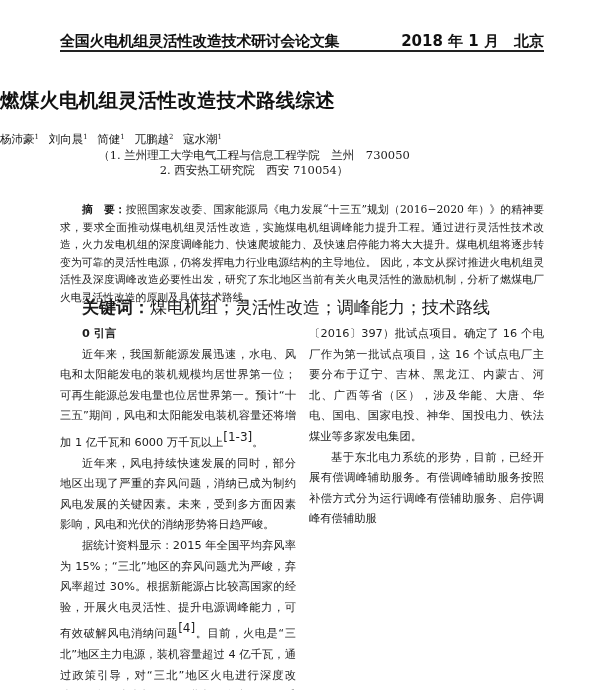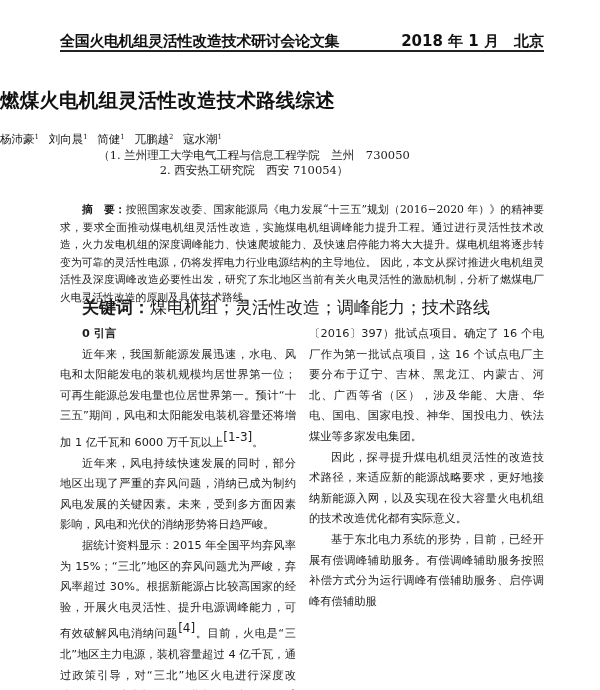--- a/index.html
+++ b/index.html
@@ -63,16 +63,15 @@
 <div class="col left">
   <p class="sec sec-h1">0 引言</p>
   <p class="indent"><span>近年来，我国新能源发展迅速，水电、风电和太阳能发电的装机规模均居世界第一位；可再生能源总发电量也位居世界第一。预计“十三五”期间，风电和太阳能发电装机容量还将增加 1 亿千瓦和 6000 万千瓦以上</span><sup class="ref">[1-3]</sup><span>。</span></p>
   <p class="indent">近年来，风电持续快速发展的同时，部分地区出现了严重的弃风问题，消纳已成为制约风电发展的关键因素。未来，受到多方面因素影响，风电和光伏的消纳形势将日趋严峻。</p>
   <p class="indent"><span>据统计资料显示：2015 年全国平均弃风率为 15%；“三北”地区的弃风问题尤为严峻，弃风率超过 30%。根据新能源占比较高国家的经验，开展火电灵活性、提升电源调峰能力，可有效破解风电消纳问题</span><sup class="ref">[4]</sup><span>。目前，火电是“三北”地区主力电源，装机容量超过 4 亿千瓦，通过政策引导，对“三北”地区火电进行深度改造，可释放火电机组调峰潜力，将达到 1 亿千瓦以上</span></p>
 
 </div>
 
 <div class="col right">
   <p id="p4cont">〔2016〕397）批试点项目。确定了 16 个电厂作为第一批试点项目，这 16 个试点电厂主要分布于辽宁、吉林、黑龙江、内蒙古、河北、广西等省（区），涉及华能、大唐、华电、国电、国家电投、神华、国投电力、铁法煤业等多家发电集团。</p>
-  <p class="indent">因此，探寻提升煤电机组灵活性的改造技术路径，来适应新的能源战略要求，更好地接纳新能源入网，以及实现在役大容量火电机组的技术改造优化都有实际意义。</p>
   <p class="indent">基于东北电力系统的形势，目前，已经开展有偿调峰辅助服务。有偿调峰辅助服务按照补偿方式分为运行调峰有偿辅助服务、启停调峰有偿辅助服</p>
 
 </div>
 
 </body></html>

